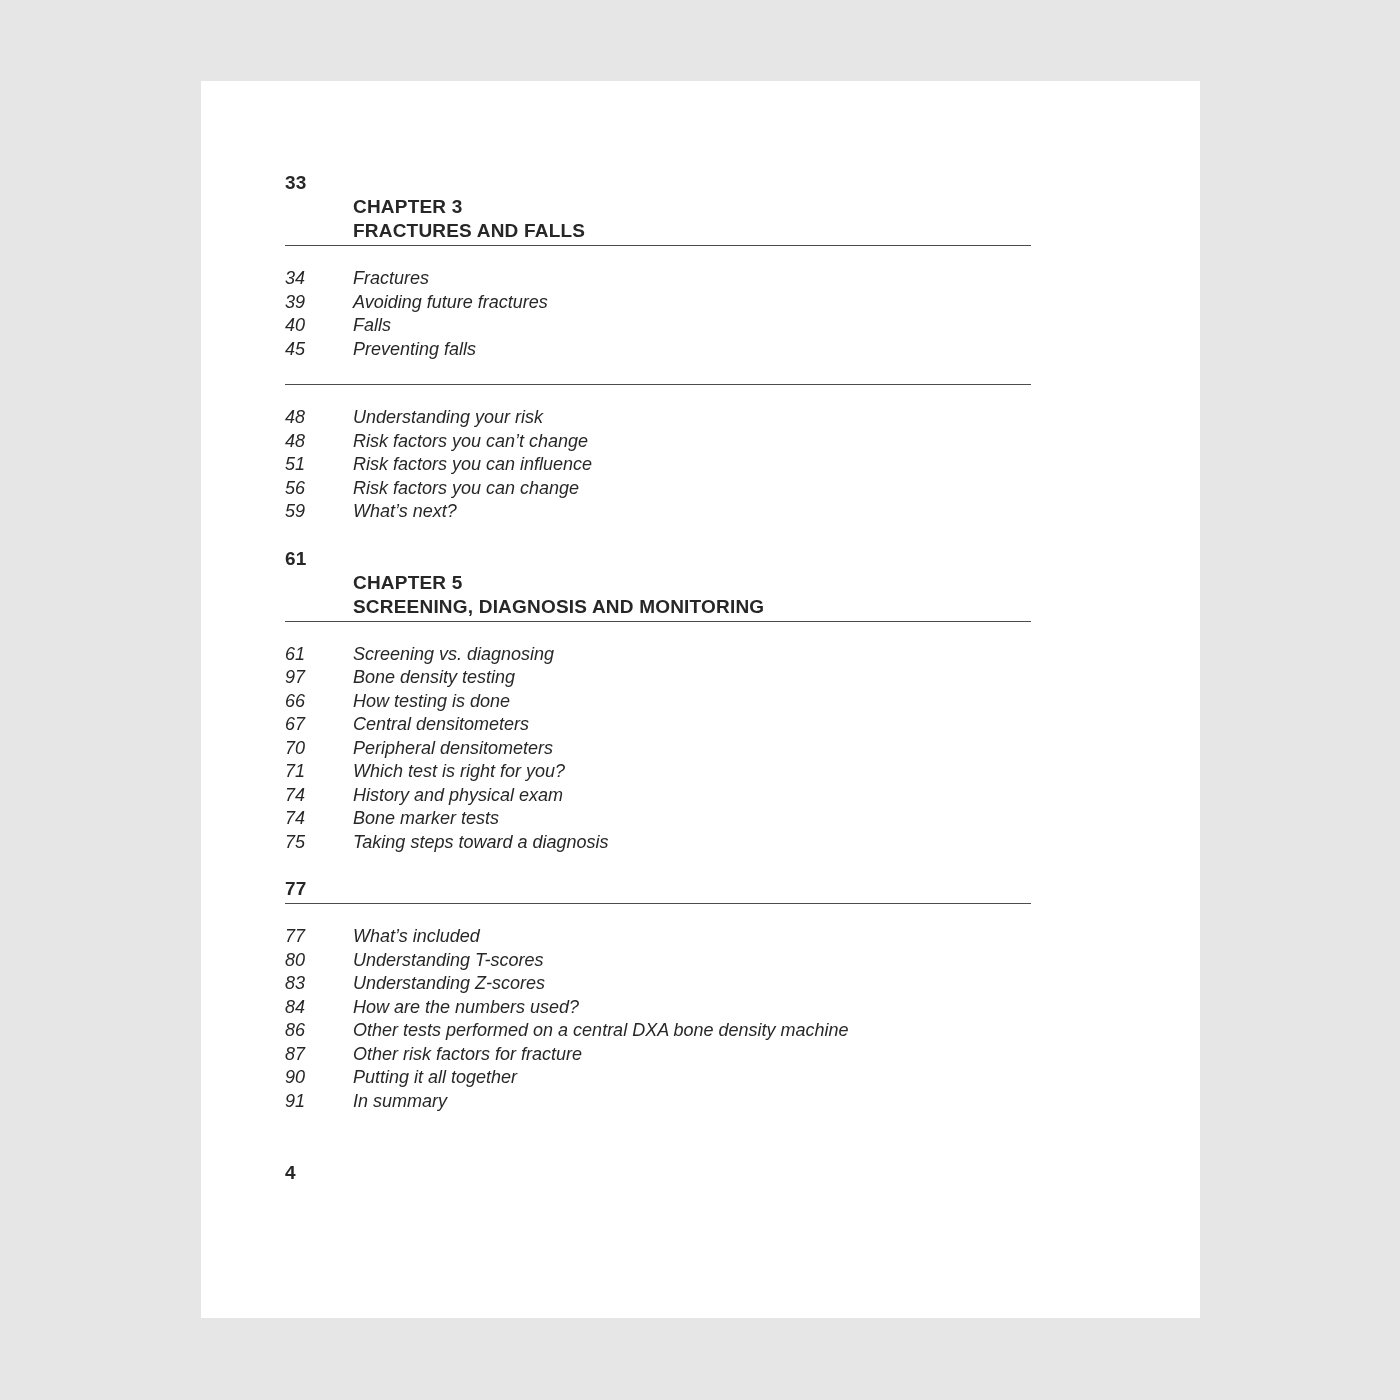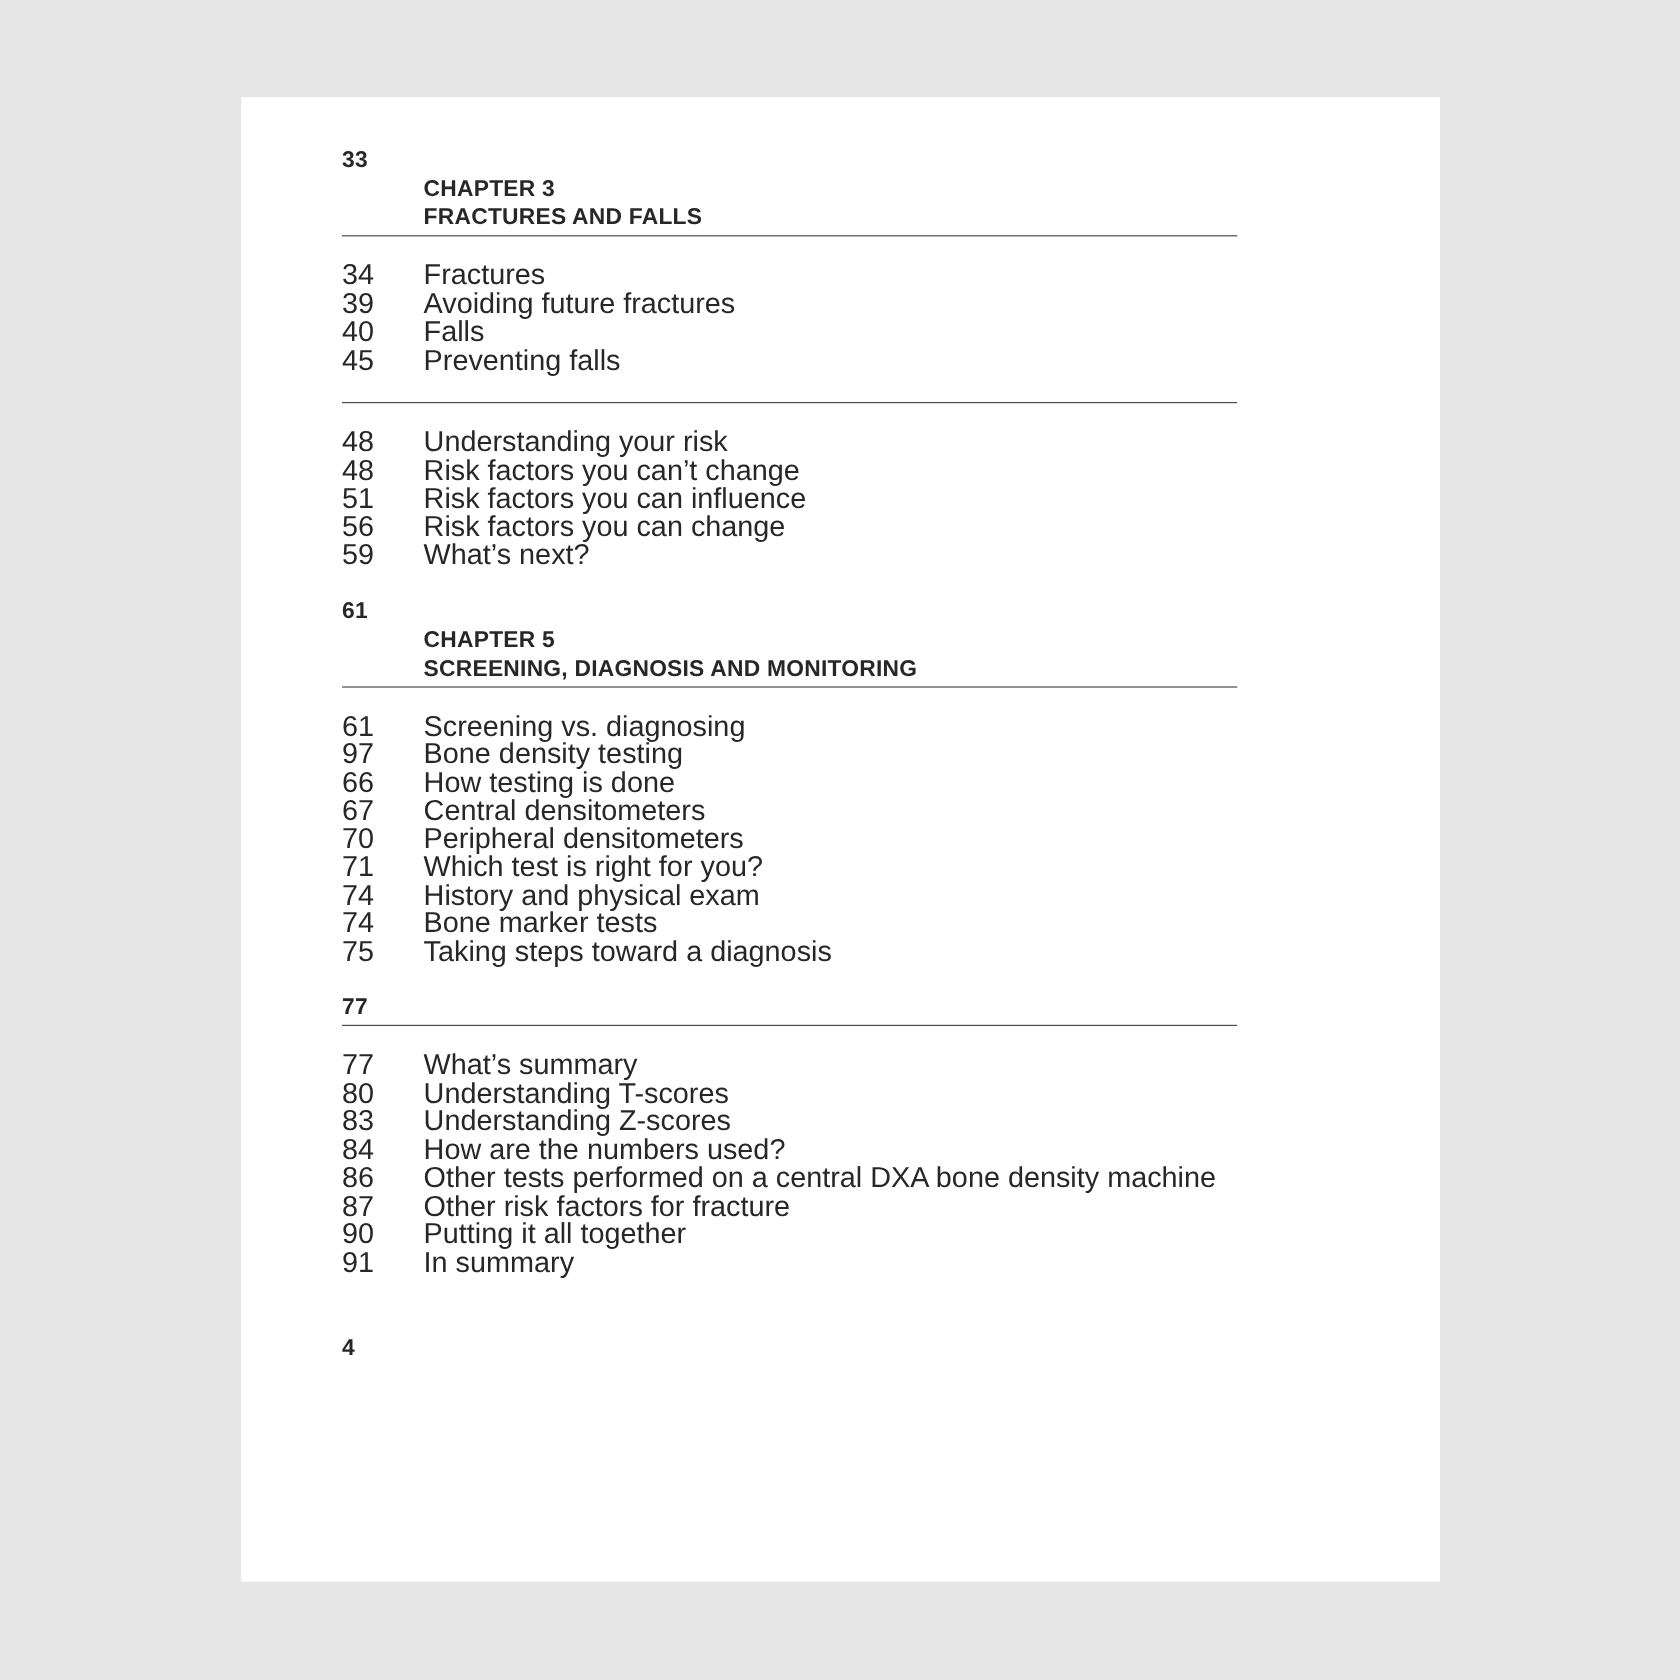--- a/index.html
+++ b/index.html
@@ -14,21 +14,21 @@
   }
   .page {
     position: absolute;
     left: 201px;
     top: 81px;
     width: 999px;
     height: 1237px;
     background: #ffffff;
   }
   .content {
-    padding: 41px 0 0 84px;
+    padding: 90px 0 0 84px;
   }
   .toc-section {
     margin: 0 0 23px 0;
   }
   .chap-header {
     display: flex;
     font-weight: bold;
     font-size: 19px;
     line-height: 24px;
     letter-spacing: 0.2px;
@@ -44,22 +44,23 @@
   .rule {
     width: 746px;
     height: 0;
     border-top: 1.5px solid #4c4c4c;
     margin-top: 2px;
   }
   .entries {
     list-style: none;
     margin: 21px 0 0 0;
     padding: 0;
-    font-size: 24px;
+    font-size: 18px;
     line-height: 23.5px;
+    font-style: italic;
   }
   .entry {
     display: flex;
   }
   .entry-title {
     white-space: nowrap;
   }
   .page-footer-number {
     margin-top: 48px;
     font-weight: bold;
@@ -193,21 +194,21 @@
   </section>
 
   <section class="toc-section">
     <header class="chap-header">
       <div class="num">77</div>
     </header>
     <div class="rule"></div>
     <ul class="entries">
   <li class="entry">
     <span class="num">77</span>
-    <span class="entry-title">What’s summary</span>
+    <span class="entry-title">What’s included</span>
   </li>
 
   <li class="entry">
     <span class="num">80</span>
     <span class="entry-title">Understanding T-scores</span>
   </li>
 
   <li class="entry">
     <span class="num">83</span>
     <span class="entry-title">Understanding Z-scores</span>

